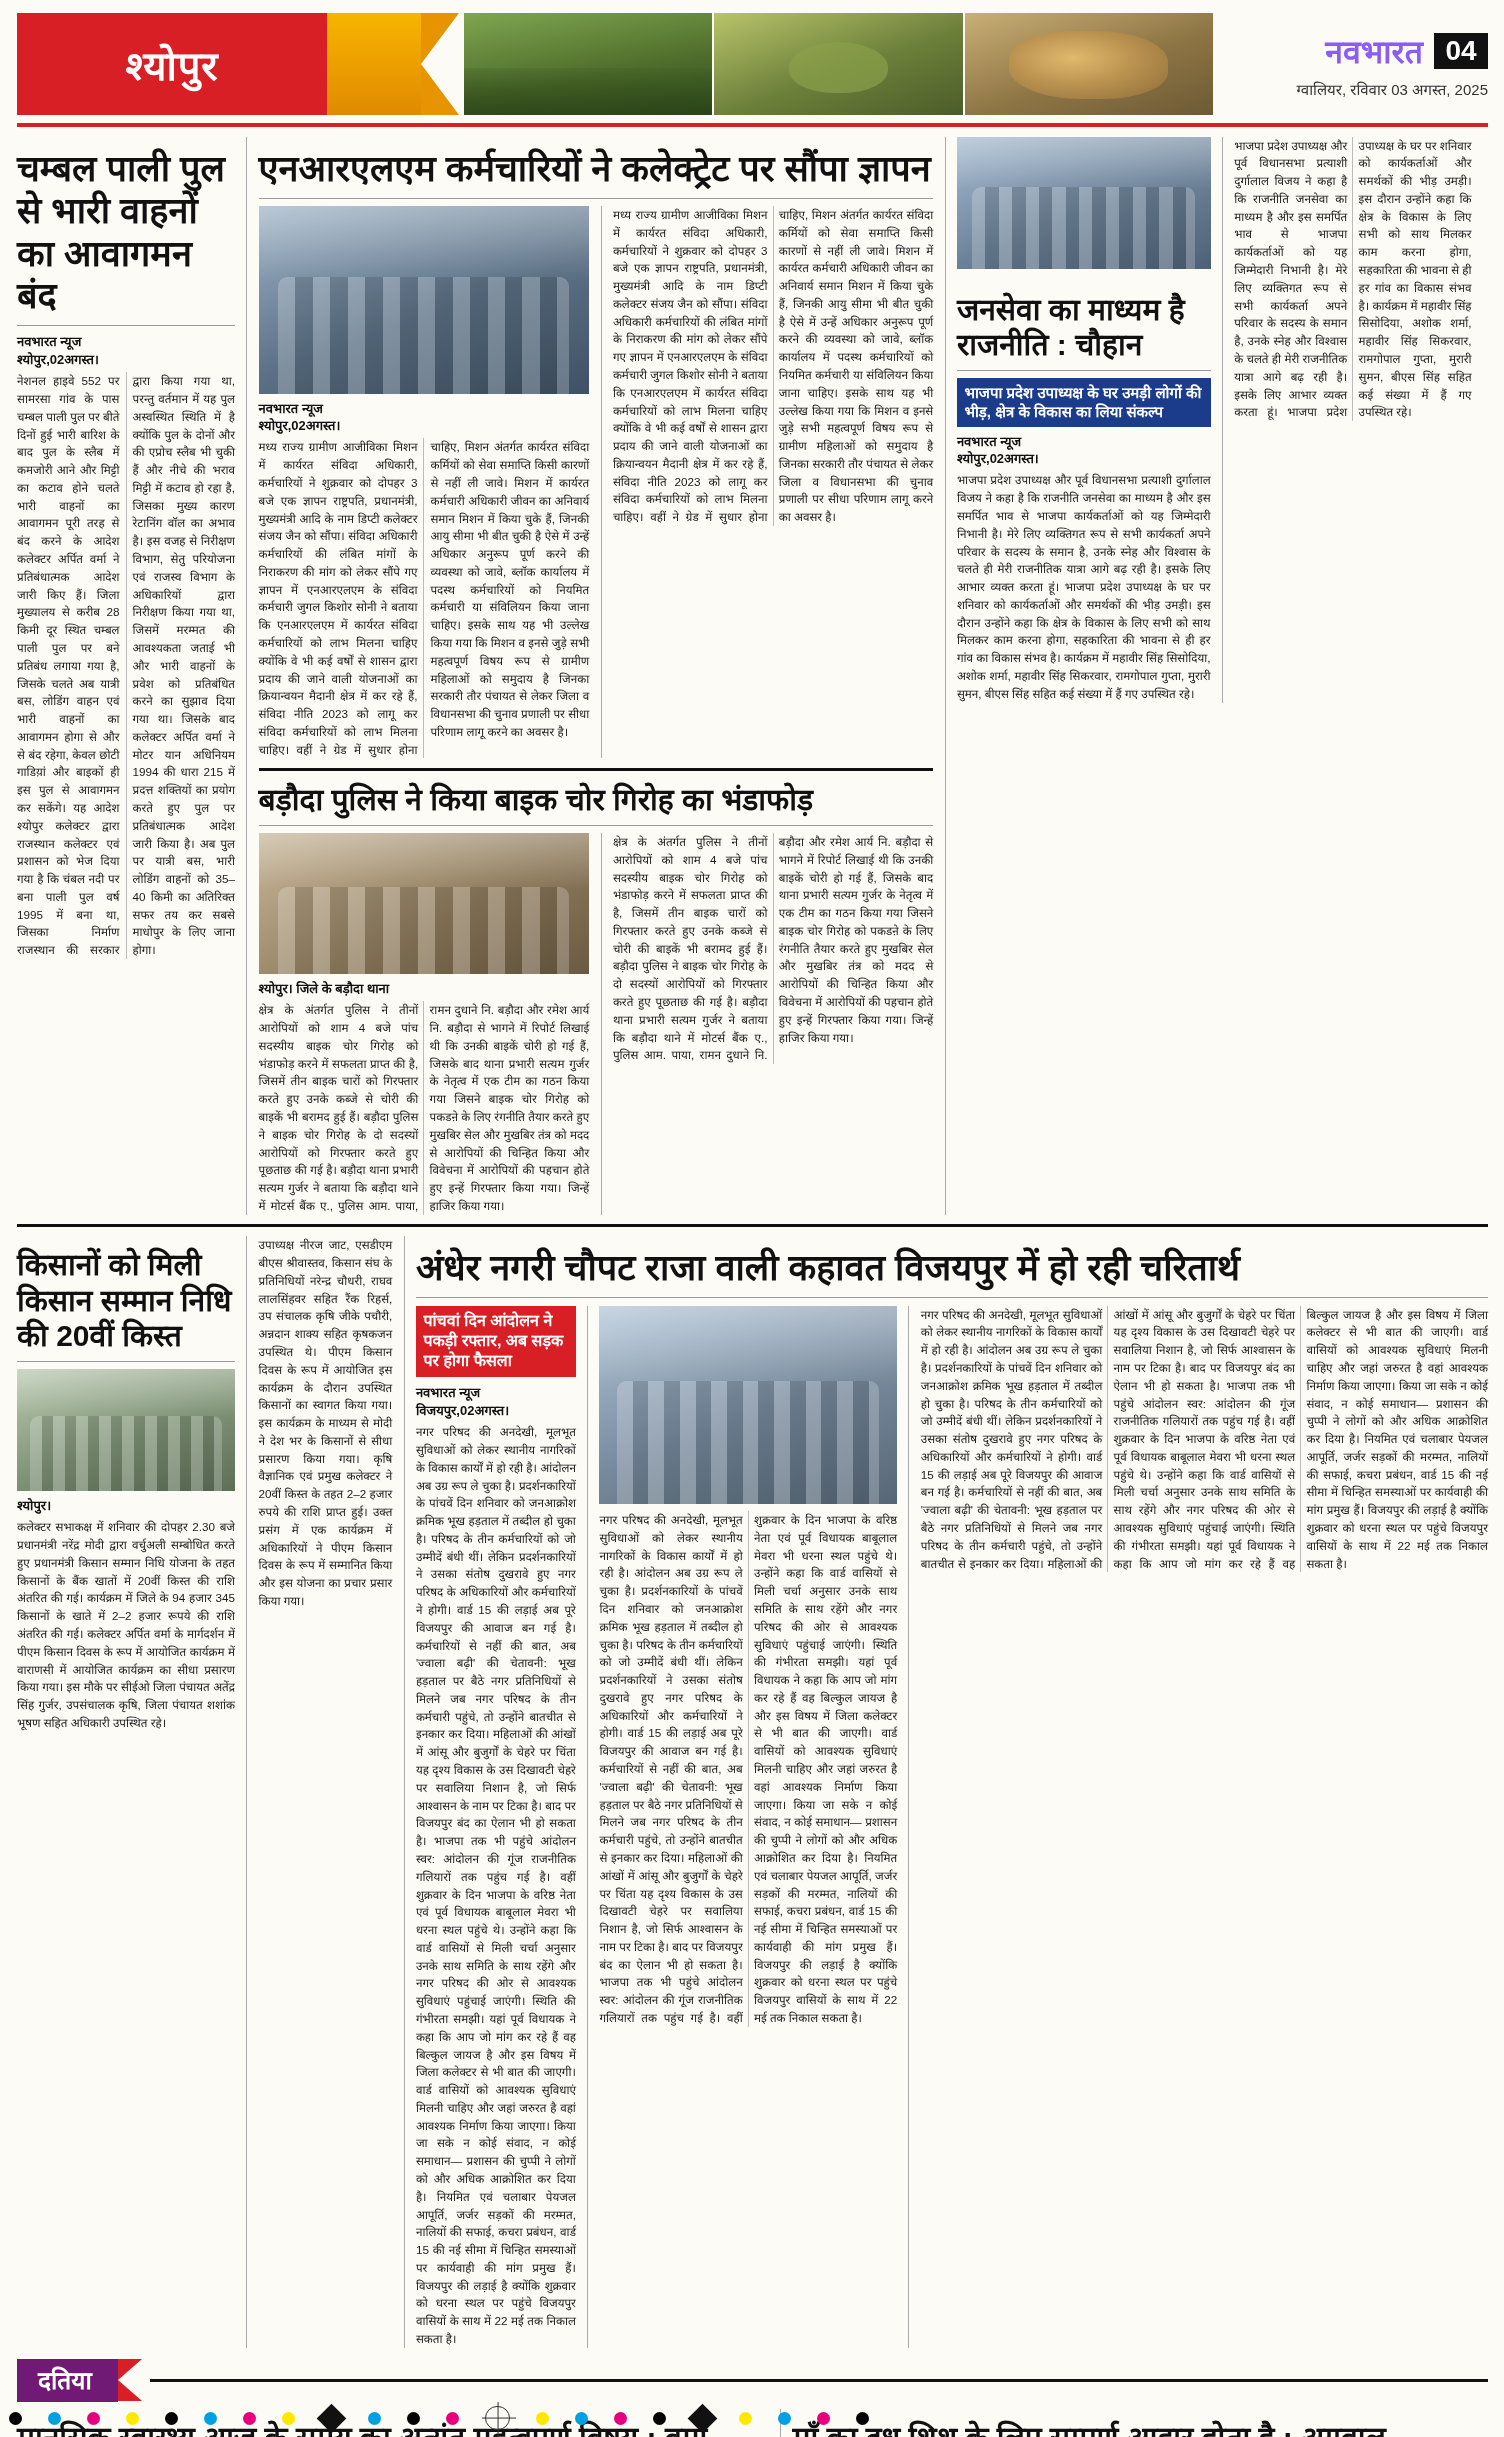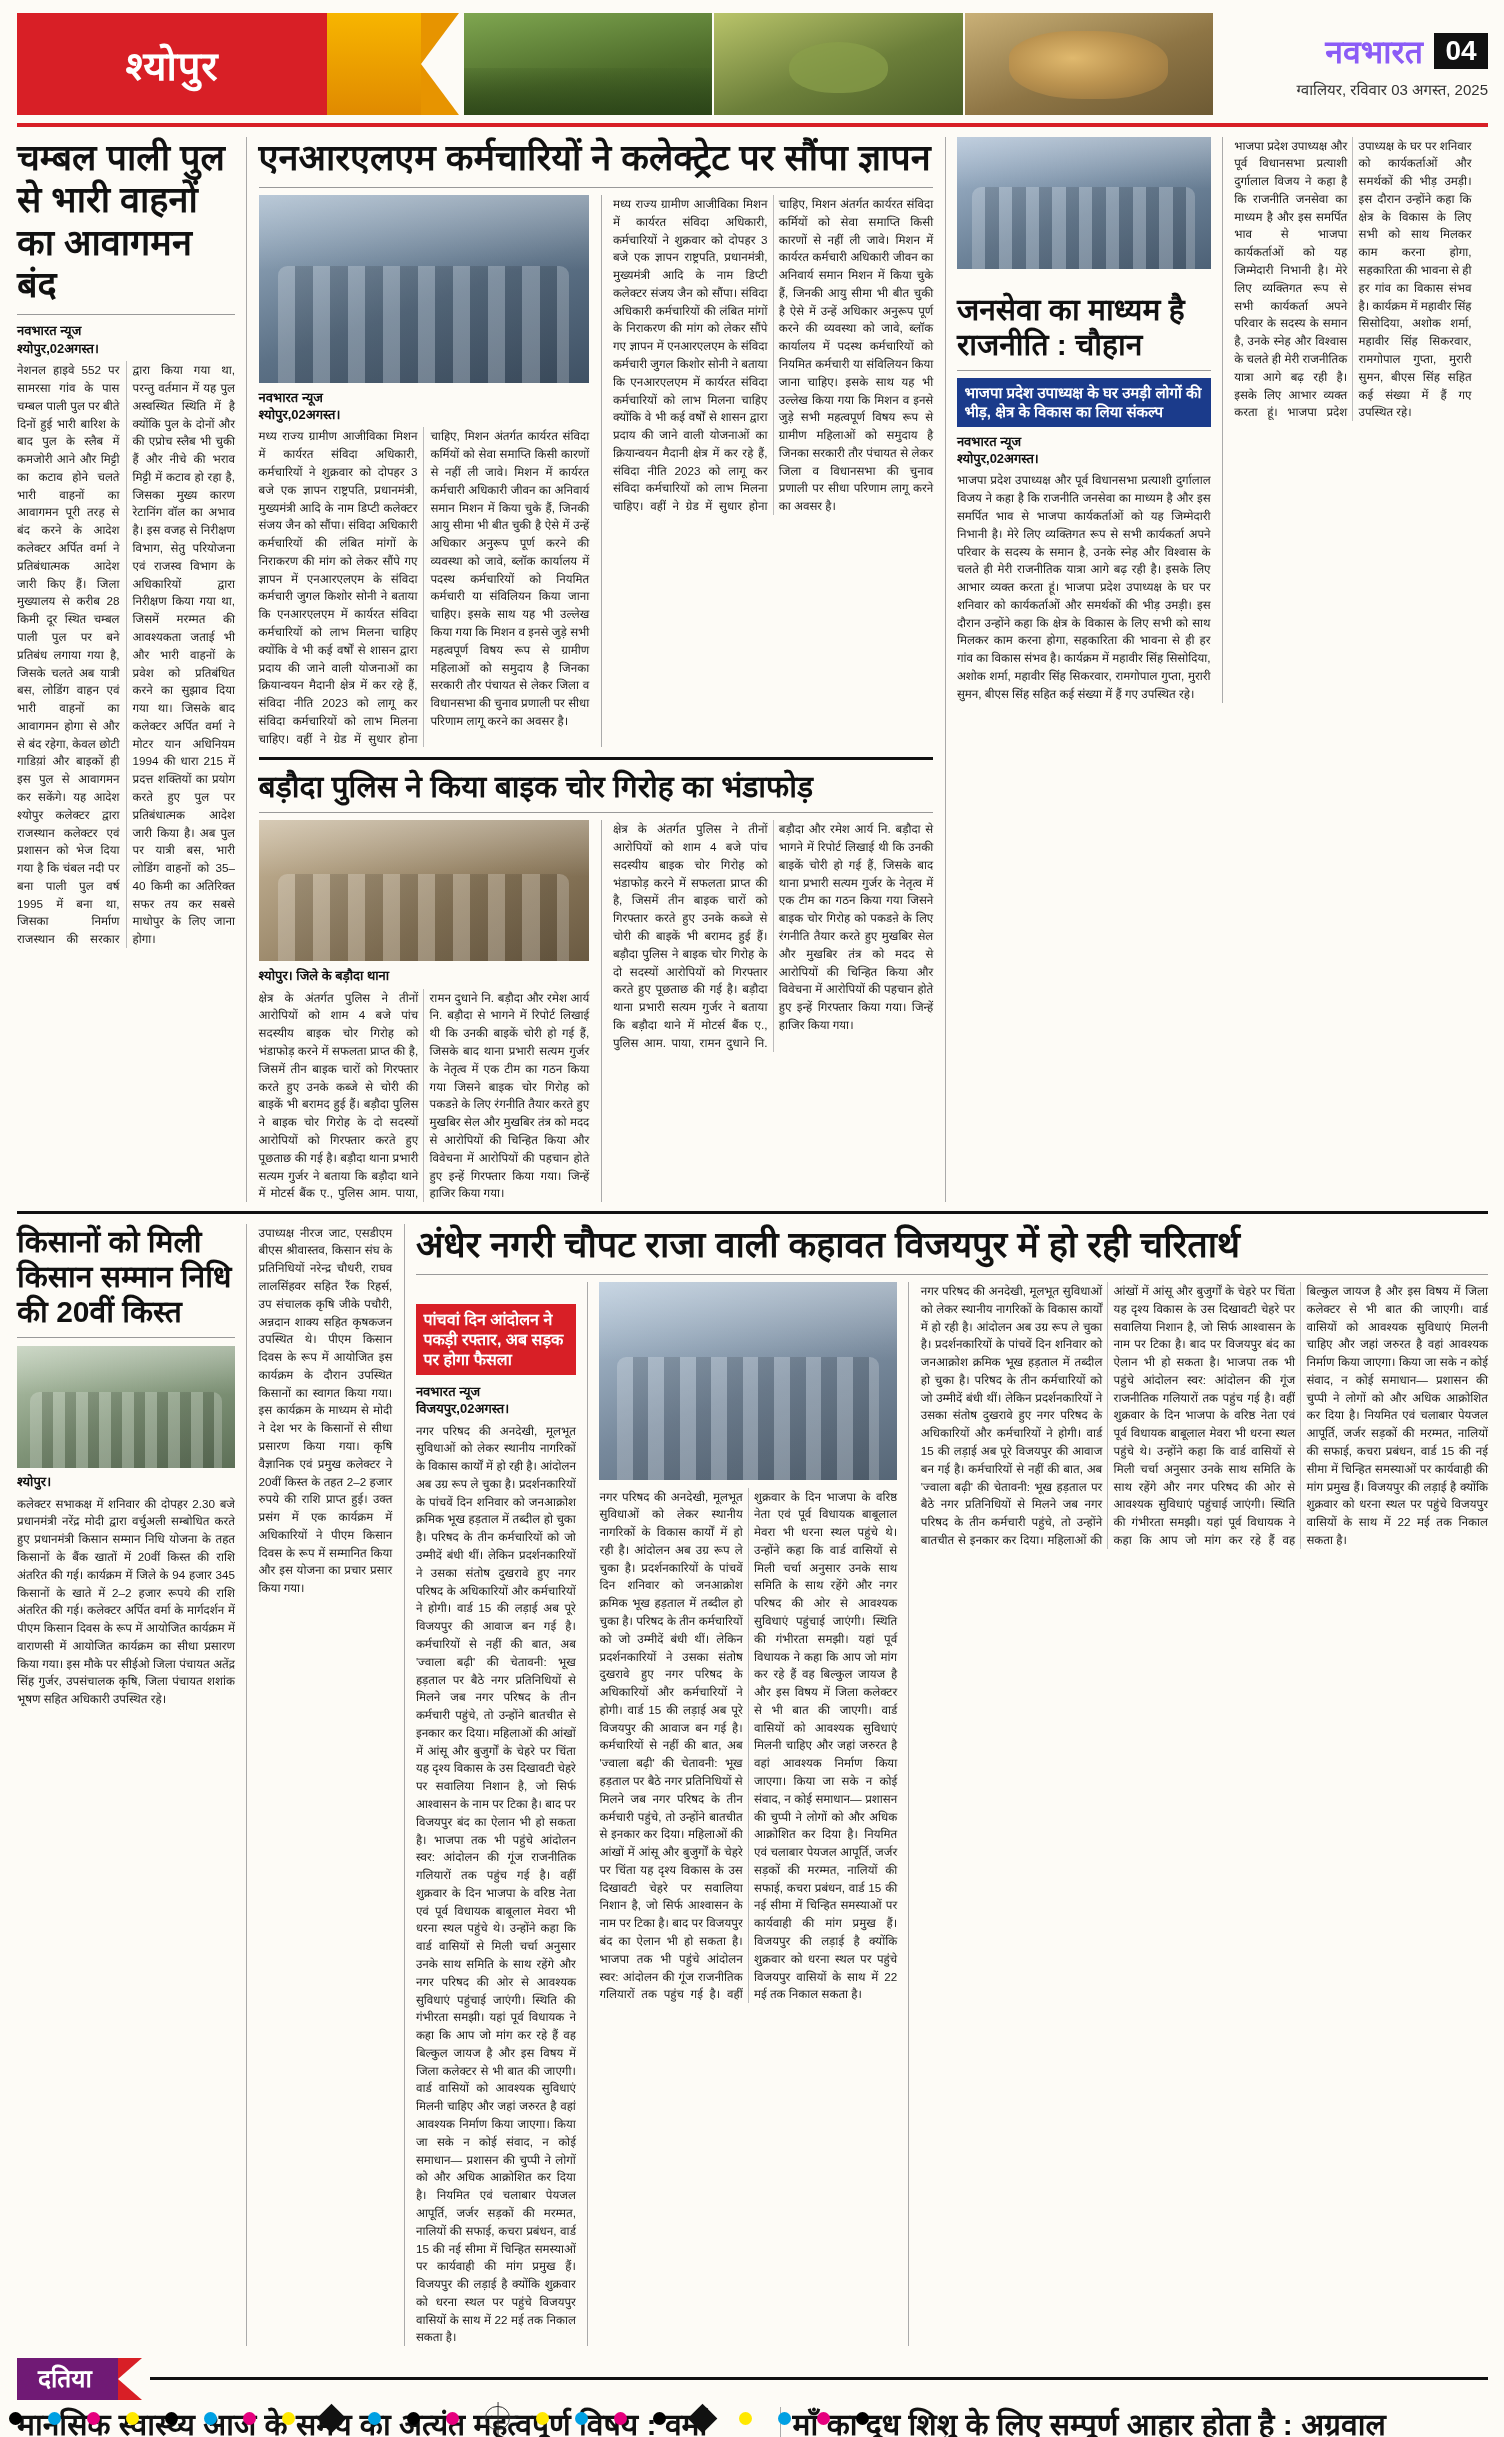--- a/index.html
+++ b/index.html
@@ -62,21 +62,21 @@
   .brand-name { font-size:32px; font-weight:bold; color:#8b5cf6;font-family:Liberation Mono, monospace; }
   .page-num {
     background:#111; color:#fff; font-size:28px; font-weight:bold;
     padding:1.9px 11.3px; line-height:1.15;
   }
   .brand-sub { font-size:15px; color:#333; margin-top:5.6px; }
 
   .rule-red { height:4.7px; background:#d81f26; margin:7.5px 0 9.4px 0; }
 
   
-  .headline { font-weight:bold; color:#111; line-height:1.18; }
+  .headline { font-weight:bold; color:#111; line-height:1.18;margin-top:11px; }
   .h-xl { font-size:36px; }
   .h-lg { font-size:30px; }
   .h-md { font-size:24.5px; }
   .byline { font-weight:bold; font-size:13px; line-height:1.35; margin-bottom:3.8px;}
   .body-txt {
     font-size:11.7px; line-height:1.52; text-align:justify; color:#1a1a1a;
     font-family:"Liberation Sans", sans-serif;
   }
   .hr-thin { height:0.9px; background:#999; margin:7.5px 0; }
   .hr-thick { height:2.8px; background:#111; margin:9.4px 0; }
@@ -239,21 +239,21 @@
         <div class="body-txt">उपाध्यक्ष नीरज जाट, एसडीएम बीएस श्रीवास्तव, किसान संघ के प्रतिनिधियों नरेन्द्र चौधरी, राघव लालसिंहवर सहित रैंक रिहर्स, उप संचालक कृषि जीके पचौरी, अन्नदान शाक्य सहित कृषकजन उपस्थित थे। पीएम किसान दिवस के रूप में आयोजित इस कार्यक्रम के दौरान उपस्थित किसानों का स्वागत किया गया। इस कार्यक्रम के माध्यम से मोदी ने देश भर के किसानों से सीधा प्रसारण किया गया। कृषि वैज्ञानिक एवं प्रमुख कलेक्टर ने 20वीं किस्त के तहत 2–2 हजार रुपये की राशि प्राप्त हुई। उक्त प्रसंग में एक कार्यक्रम में अधिकारियों ने पीएम किसान दिवस के रूप में सम्मानित किया और इस योजना का प्रचार प्रसार किया गया।</div>
       </div>
     </div>
 
     <div style="flex:1;" class="vline">
       <div style="padding-left:11.3px;">
         <div class="headline h-xl">अंधेर नगरी चौपट राजा वाली कहावत विजयपुर में हो रही चरितार्थ</div>
         <div class="hr-thin"></div>
         <div style="display:flex; gap:11.3px;">
           <div style="width:160px;">
-            <div class="redhead" style="font-size:16px;margin-top:22px;">पांचवां दिन आंदोलन ने पकड़ी रफ्तार, अब सड़क पर होगा फैसला</div>
+            <div class="redhead" style="font-size:16px;">पांचवां दिन आंदोलन ने पकड़ी रफ्तार, अब सड़क पर होगा फैसला</div>
             <div class="byline" style="white-space:pre-line; margin-top:7.5px;">नवभारत न्यूज
 विजयपुर,02अगस्त।</div>
             <div class="body-txt">नगर परिषद की अनदेखी, मूलभूत सुविधाओं को लेकर स्थानीय नागरिकों के विकास कार्यों में हो रही है। आंदोलन अब उग्र रूप ले चुका है। प्रदर्शनकारियों के पांचवें दिन शनिवार को जनआक्रोश क्रमिक भूख हड़ताल में तब्दील हो चुका है। परिषद के तीन कर्मचारियों को जो उम्मीदें बंधी थीं। लेकिन प्रदर्शनकारियों ने उसका संतोष दुखरावे हुए नगर परिषद के अधिकारियों और कर्मचारियों ने होगी। वार्ड 15 की लड़ाई अब पूरे विजयपुर की आवाज बन गई है। कर्मचारियों से नहीं की बात, अब 'ज्वाला बढ़ी' की चेतावनी: भूख हड़ताल पर बैठे नगर प्रतिनिधियों से मिलने जब नगर परिषद के तीन कर्मचारी पहुंचे, तो उन्होंने बातचीत से इनकार कर दिया। महिलाओं की आंखों में आंसू और बुजुर्गों के चेहरे पर चिंता यह दृश्य विकास के उस दिखावटी चेहरे पर सवालिया निशान है, जो सिर्फ आश्वासन के नाम पर टिका है। बाद पर विजयपुर बंद का ऐलान भी हो सकता है। भाजपा तक भी पहुंचे आंदोलन स्वर: आंदोलन की गूंज राजनीतिक गलियारों तक पहुंच गई है। वहीं शुक्रवार के दिन भाजपा के वरिष्ठ नेता एवं पूर्व विधायक बाबूलाल मेवरा भी धरना स्थल पहुंचे थे। उन्होंने कहा कि वार्ड वासियों से मिली चर्चा अनुसार उनके साथ समिति के साथ रहेंगे और नगर परिषद की ओर से आवश्यक सुविधाएं पहुंचाई जाएंगी। स्थिति की गंभीरता समझी। यहां पूर्व विधायक ने कहा कि आप जो मांग कर रहे हैं वह बिल्कुल जायज है और इस विषय में जिला कलेक्टर से भी बात की जाएगी। वार्ड वासियों को आवश्यक सुविधाएं मिलनी चाहिए और जहां जरुरत है वहां आवश्यक निर्माण किया जाएगा। किया जा सके न कोई संवाद, न कोई समाधान— प्रशासन की चुप्पी ने लोगों को और अधिक आक्रोशित कर दिया है। नियमित एवं चलाबार पेयजल आपूर्ति, जर्जर सड़कों की मरम्मत, नालियों की सफाई, कचरा प्रबंधन, वार्ड 15 की नई सीमा में चिन्हित समस्याओं पर कार्यवाही की मांग प्रमुख हैं। विजयपुर की लड़ाई है क्योंकि शुक्रवार को धरना स्थल पर पहुंचे विजयपुर वासियों के साथ में 22 मई तक निकाल सकता है।</div>
           </div>
           <div style="width:310px;" class="vline">
             <div style="padding-left:11.3px;">
               <div class="photo ph-g fig-people" style="height:198px;"></div>
               <div class="body-txt" style="margin-top:7.5px; column-count:2; column-gap:11.3px; column-rule:0.9px solid #bbb;">नगर परिषद की अनदेखी, मूलभूत सुविधाओं को लेकर स्थानीय नागरिकों के विकास कार्यों में हो रही है। आंदोलन अब उग्र रूप ले चुका है। प्रदर्शनकारियों के पांचवें दिन शनिवार को जनआक्रोश क्रमिक भूख हड़ताल में तब्दील हो चुका है। परिषद के तीन कर्मचारियों को जो उम्मीदें बंधी थीं। लेकिन प्रदर्शनकारियों ने उसका संतोष दुखरावे हुए नगर परिषद के अधिकारियों और कर्मचारियों ने होगी। वार्ड 15 की लड़ाई अब पूरे विजयपुर की आवाज बन गई है। कर्मचारियों से नहीं की बात, अब 'ज्वाला बढ़ी' की चेतावनी: भूख हड़ताल पर बैठे नगर प्रतिनिधियों से मिलने जब नगर परिषद के तीन कर्मचारी पहुंचे, तो उन्होंने बातचीत से इनकार कर दिया। महिलाओं की आंखों में आंसू और बुजुर्गों के चेहरे पर चिंता यह दृश्य विकास के उस दिखावटी चेहरे पर सवालिया निशान है, जो सिर्फ आश्वासन के नाम पर टिका है। बाद पर विजयपुर बंद का ऐलान भी हो सकता है। भाजपा तक भी पहुंचे आंदोलन स्वर: आंदोलन की गूंज राजनीतिक गलियारों तक पहुंच गई है। वहीं शुक्रवार के दिन भाजपा के वरिष्ठ नेता एवं पूर्व विधायक बाबूलाल मेवरा भी धरना स्थल पहुंचे थे। उन्होंने कहा कि वार्ड वासियों से मिली चर्चा अनुसार उनके साथ समिति के साथ रहेंगे और नगर परिषद की ओर से आवश्यक सुविधाएं पहुंचाई जाएंगी। स्थिति की गंभीरता समझी। यहां पूर्व विधायक ने कहा कि आप जो मांग कर रहे हैं वह बिल्कुल जायज है और इस विषय में जिला कलेक्टर से भी बात की जाएगी। वार्ड वासियों को आवश्यक सुविधाएं मिलनी चाहिए और जहां जरुरत है वहां आवश्यक निर्माण किया जाएगा। किया जा सके न कोई संवाद, न कोई समाधान— प्रशासन की चुप्पी ने लोगों को और अधिक आक्रोशित कर दिया है। नियमित एवं चलाबार पेयजल आपूर्ति, जर्जर सड़कों की मरम्मत, नालियों की सफाई, कचरा प्रबंधन, वार्ड 15 की नई सीमा में चिन्हित समस्याओं पर कार्यवाही की मांग प्रमुख हैं। विजयपुर की लड़ाई है क्योंकि शुक्रवार को धरना स्थल पर पहुंचे विजयपुर वासियों के साथ में 22 मई तक निकाल सकता है।</div>
             </div>
           </div>

